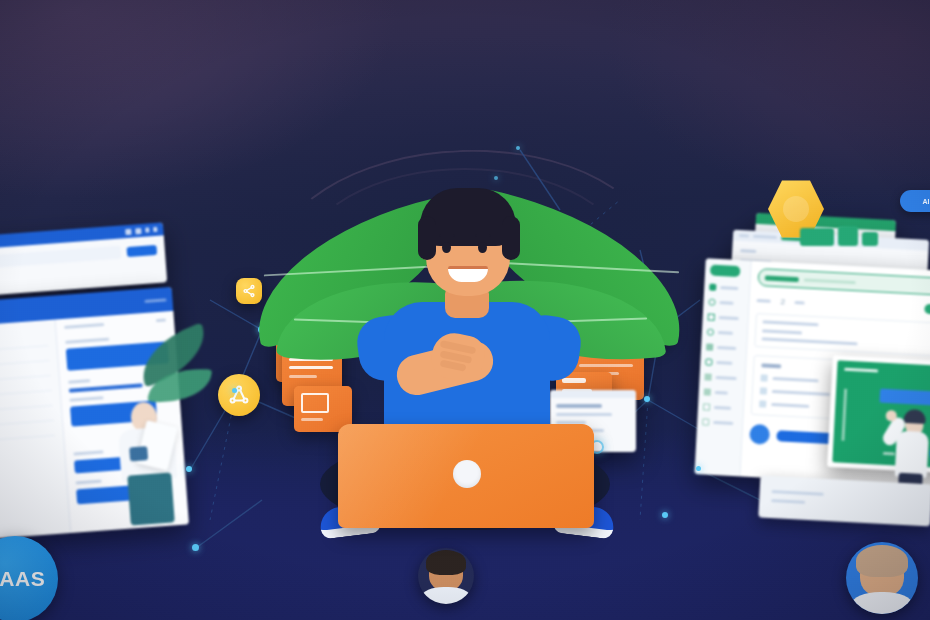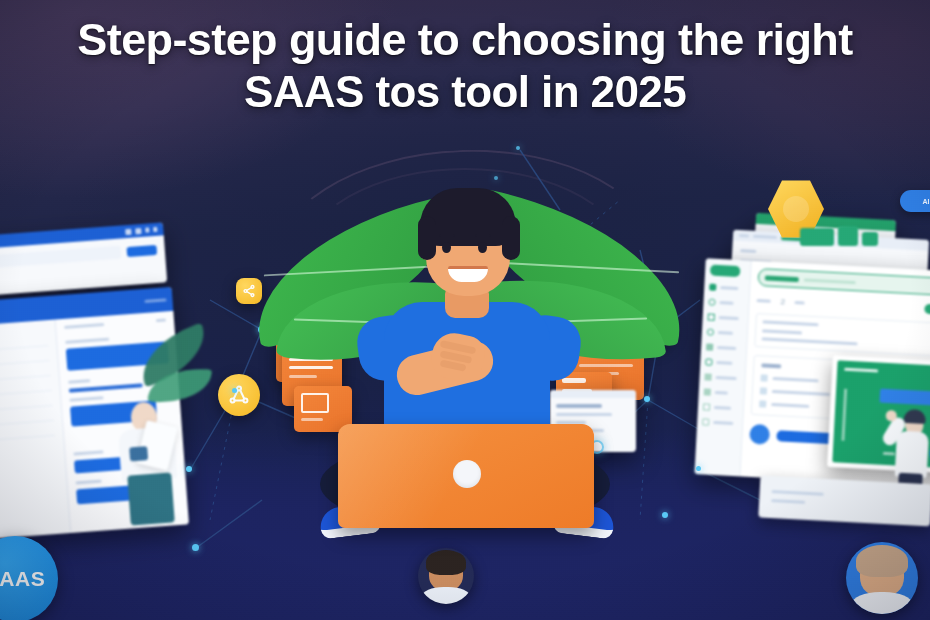--- a/index.html
+++ b/index.html
@@ -613,18 +613,14 @@
     <div class="av-face">
       <div class="av-skin" style="background:#e2b087;"></div>
       <div class="av-hair" style="background:#c9a88a;"></div>
       <div class="av-body" style="background:#f4f7fb;"></div>
     </div>
   </div>
 
   <div class="noise"></div>
   <div class="bg-vignette"></div>
 
-  <div class="title-wrap">
-    <div class="title-line l1">Step-step guide to choosing the right</div>
-    <div class="title-line l2">SAAS tos tool in 2025</div>
-  </div>
 
 </div>
 
 </body></html>

